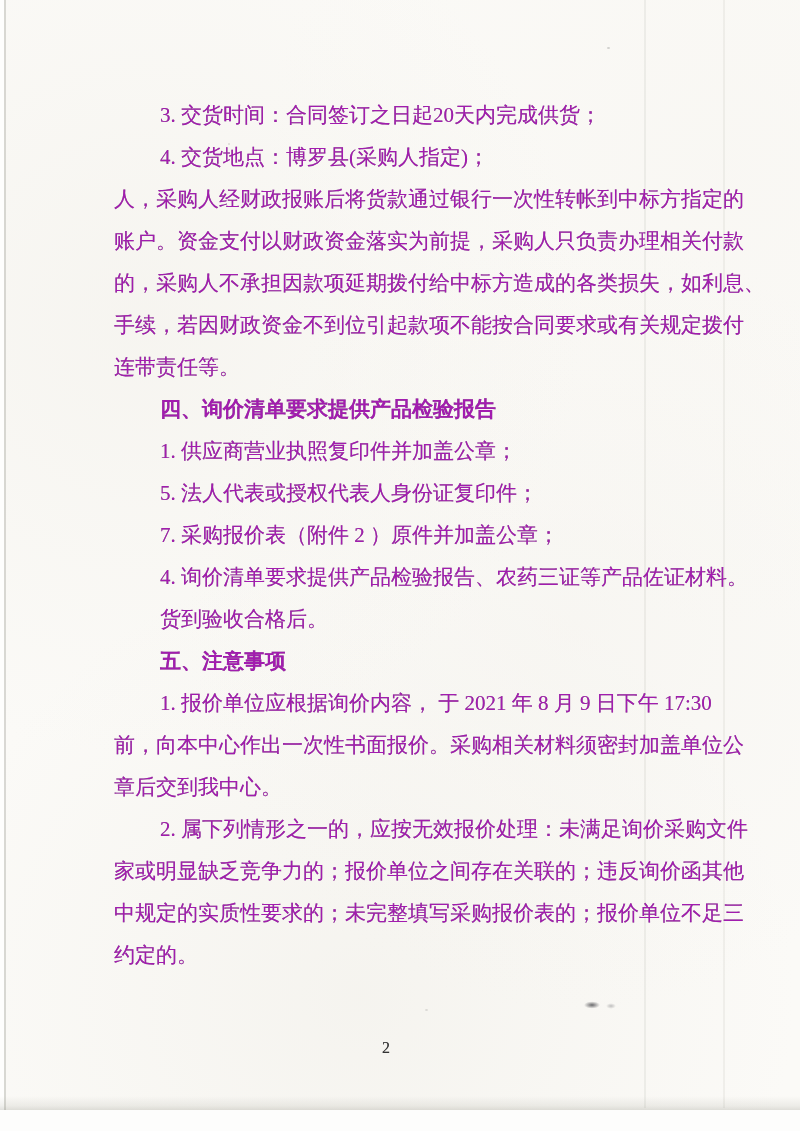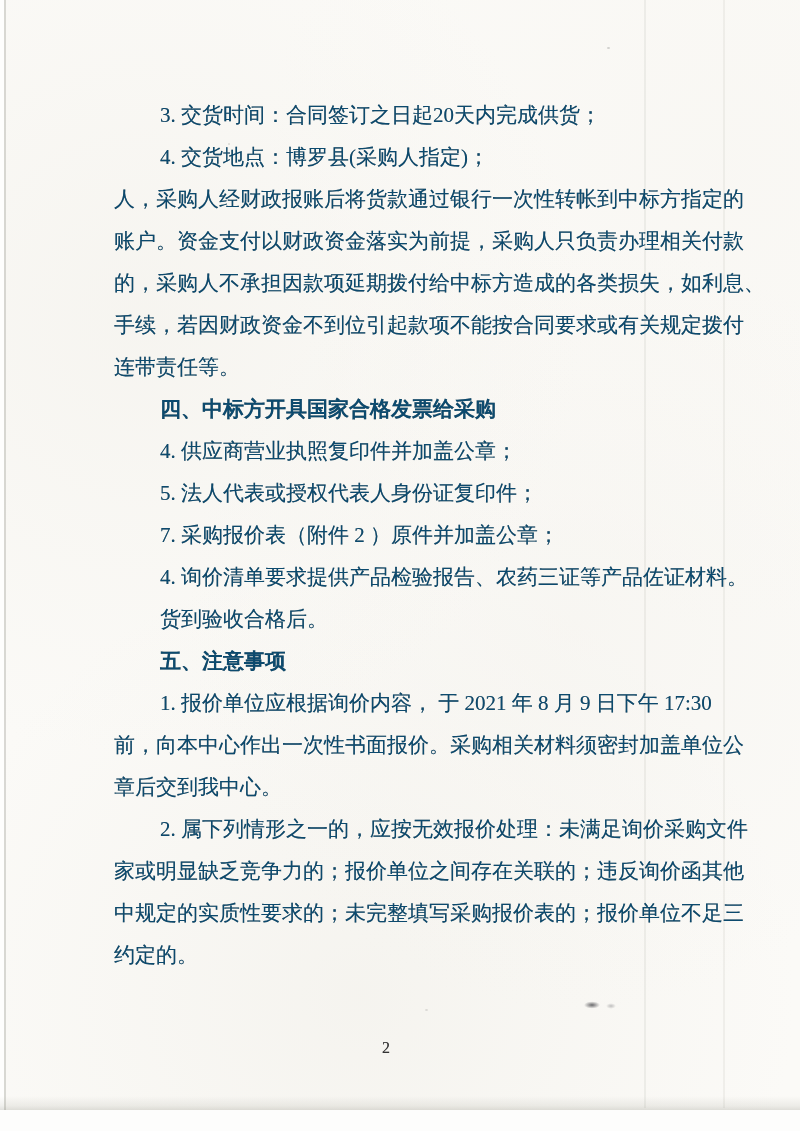--- a/index.html
+++ b/index.html
@@ -61,21 +61,21 @@
   .speck-3 { position: absolute; left: 425px; top: 1009px; width: 3px; height: 2px; border-radius: 50%; background: rgba(170,170,165,0.35); }
 
   
   .content {
     position: absolute;
     left: 114px;
     top: 94px;
     width: 600px;
     font-size: 21px;
     line-height: 42px;
-    color: #0c4a6e;
+    color: #a21caf;
     text-shadow: 0 0 0.5px rgba(60,60,60,0.55);
   }
   .line { white-space: nowrap; }
   .line.ind { padding-left: 46px; }
   .line.bold { font-weight: bold; }
 
   .page-number {
     position: absolute;
     left: 0;
     top: 1038px;
@@ -105,22 +105,22 @@
 
 <div class="content">
 
 <div class="line ind">3. 交货时间：合同签订之日起20天内完成供货；</div>
     <div class="line ind">4. 交货地点：博罗县(采购人指定)；</div>
     <div class="line">人，采购人经财政报账后将货款通过银行一次性转帐到中标方指定的</div>
     <div class="line">账户。资金支付以财政资金落实为前提，采购人只负责办理相关付款</div>
     <div class="line">的，采购人不承担因款项延期拨付给中标方造成的各类损失，如利息、</div>
     <div class="line">手续，若因财政资金不到位引起款项不能按合同要求或有关规定拨付</div>
     <div class="line">连带责任等。</div>
-    <div class="line ind bold">四、中标方开具国家合格发票给采购</div>
-    <div class="line ind">4. 供应商营业执照复印件并加盖公章；</div>
+    <div class="line ind bold">四、询价清单要求提供产品检验报告</div>
+    <div class="line ind">1. 供应商营业执照复印件并加盖公章；</div>
     <div class="line ind">5. 法人代表或授权代表人身份证复印件；</div>
     <div class="line ind">7. 采购报价表（附件 2 ）原件并加盖公章；</div>
     <div class="line ind">4. 询价清单要求提供产品检验报告、农药三证等产品佐证材料。</div>
     <div class="line ind">货到验收合格后。</div>
     <div class="line ind bold">五、注意事项</div>
     <div class="line ind">1. 报价单位应根据询价内容， 于 2021 年 8 月  9  日下午 17:30</div>
     <div class="line">前，向本中心作出一次性书面报价。采购相关材料须密封加盖单位公</div>
     <div class="line">章后交到我中心。</div>
     <div class="line ind">2. 属下列情形之一的，应按无效报价处理：未满足询价采购文件</div>
     <div class="line">家或明显缺乏竞争力的；报价单位之间存在关联的；违反询价函其他</div>

